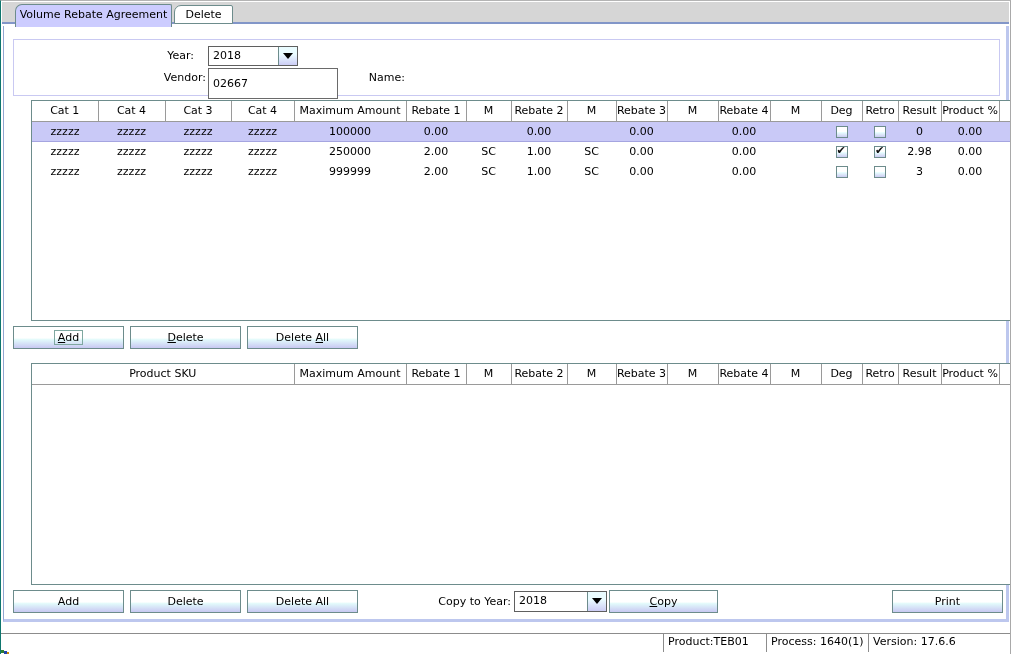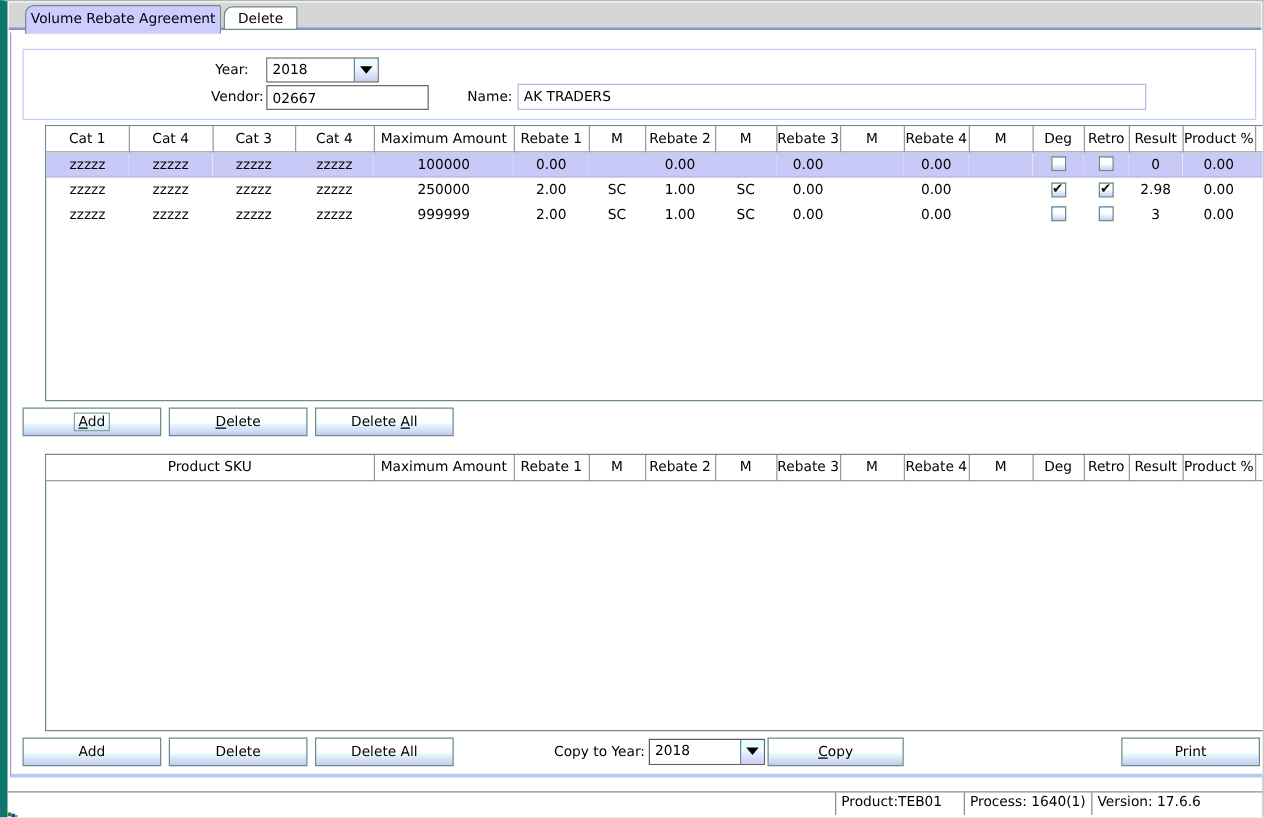--- a/index.html
+++ b/index.html
@@ -1,20 +1,20 @@
 <!DOCTYPE html>
 <html><head>
 <meta charset="utf-8">
 <style>
   * { box-sizing: border-box; margin: 0; padding: 0; }
   html,body { background:#e8e8e8; }
   body { font-family:"DejaVu Sans", sans-serif; font-size:11px; color:#000; }
   .window{
     position:relative; width:1011px; height:654px; background:#ffffff;
-    border-top:1px solid #b4b4b4; border-left:6px solid #0f766e; border-right:1px solid #a9a9a9;
+    border-top:1px solid #b4b4b4; border-left:1px solid #0f766e; border-right:1px solid #a9a9a9;
     overflow:hidden;
   }
   
   .tabstrip{ position:absolute; left:1px; top:1px; right:1px; height:22px;
     background:#d6d6d6; border-bottom:2px solid #8296c8; }
   .tab{ position:absolute; text-align:center; border:1px solid #6d8c8c;
     border-top-left-radius:7px; border-top-right-radius:2px; line-height:18px; cursor:default; }
   .tab.selected{ left:13px; top:2px; width:157px; height:23px; background:#ccccff; border-bottom:none; z-index:3; line-height:20px;}
   .tab.plain{ left:172px; top:3px; width:59px; height:19px; background:#ffffff; }
   
@@ -79,23 +79,22 @@
 
   <div class="form-panel"></div>
   <div class="flabel" style="left:88px; top:47px; width:105px;">Year:</div>
   <div class="combo" style="left:207px; top:45px; width:90px; height:20px;">
     <div class="cval">2018</div>
     <div class="cbtn">
       <span class="tri"></span>
     </div>
   </div>
   <div class="flabel" style="left:100px; top:69px; width:105px;">Vendor:</div>
-  <input class="tfield" style="left: 207px; top: 67px; width: 130px; height: 20px;" value="02667">
+  <input class="tfield" style="left: 207px; top: 67px; width: 130px; height: 31px;" value="02667">
   <div class="flabel" style="left:345px; top:69px; width:59px;">Name:</div>
-  <input class="tfield lite" style="left: 408px; top: 66px; width: 503px; height: 21px;" value="AK TRADERS">
 
   <div class="tpanel t1">
     <table class="grid" style="width: 985px;">
         <colgroup>
           <col style="width: 66px;">
           <col style="width: 67px;">
           <col style="width: 66px;">
           <col style="width: 63px;">
           <col style="width: 112px;">
           <col style="width: 60px;">

